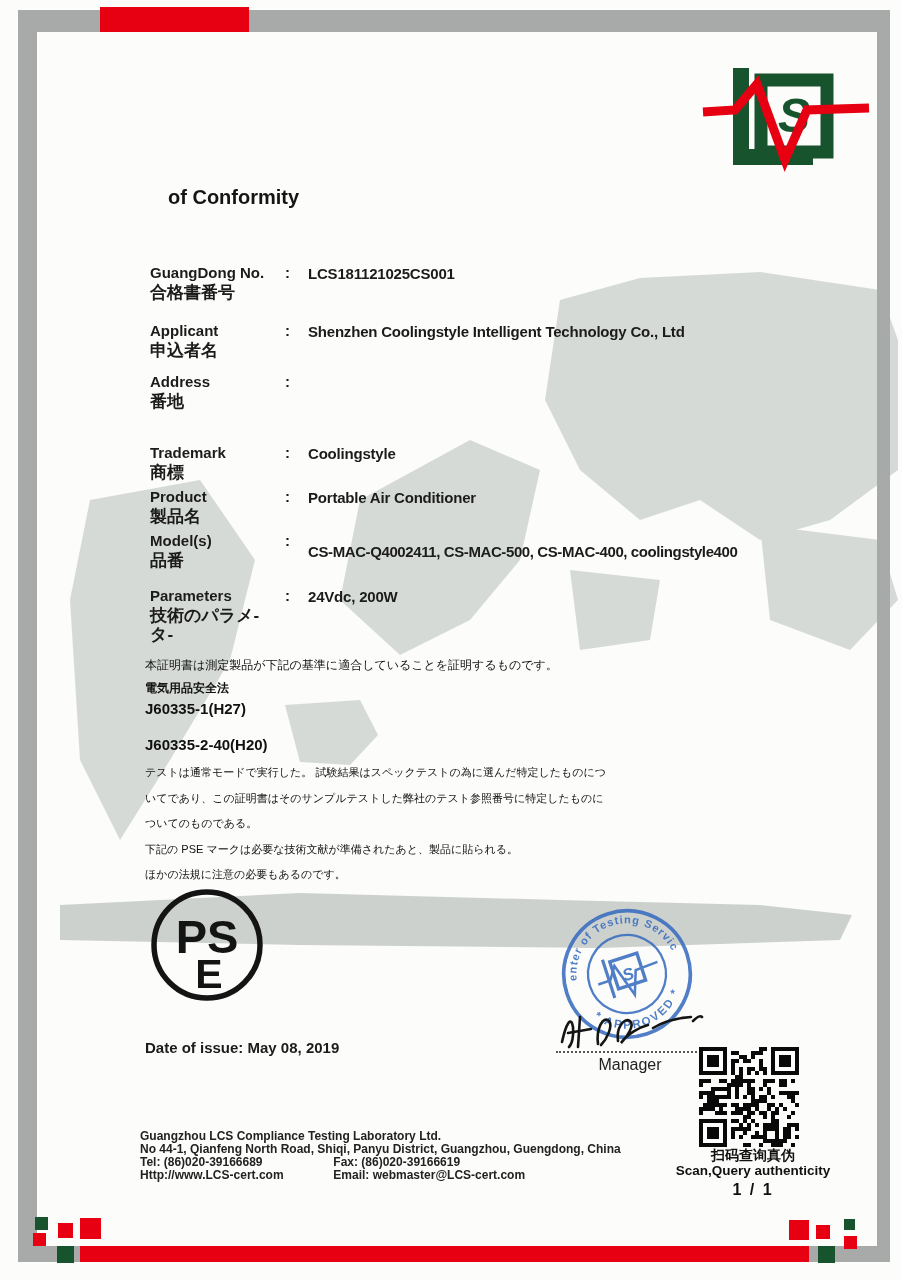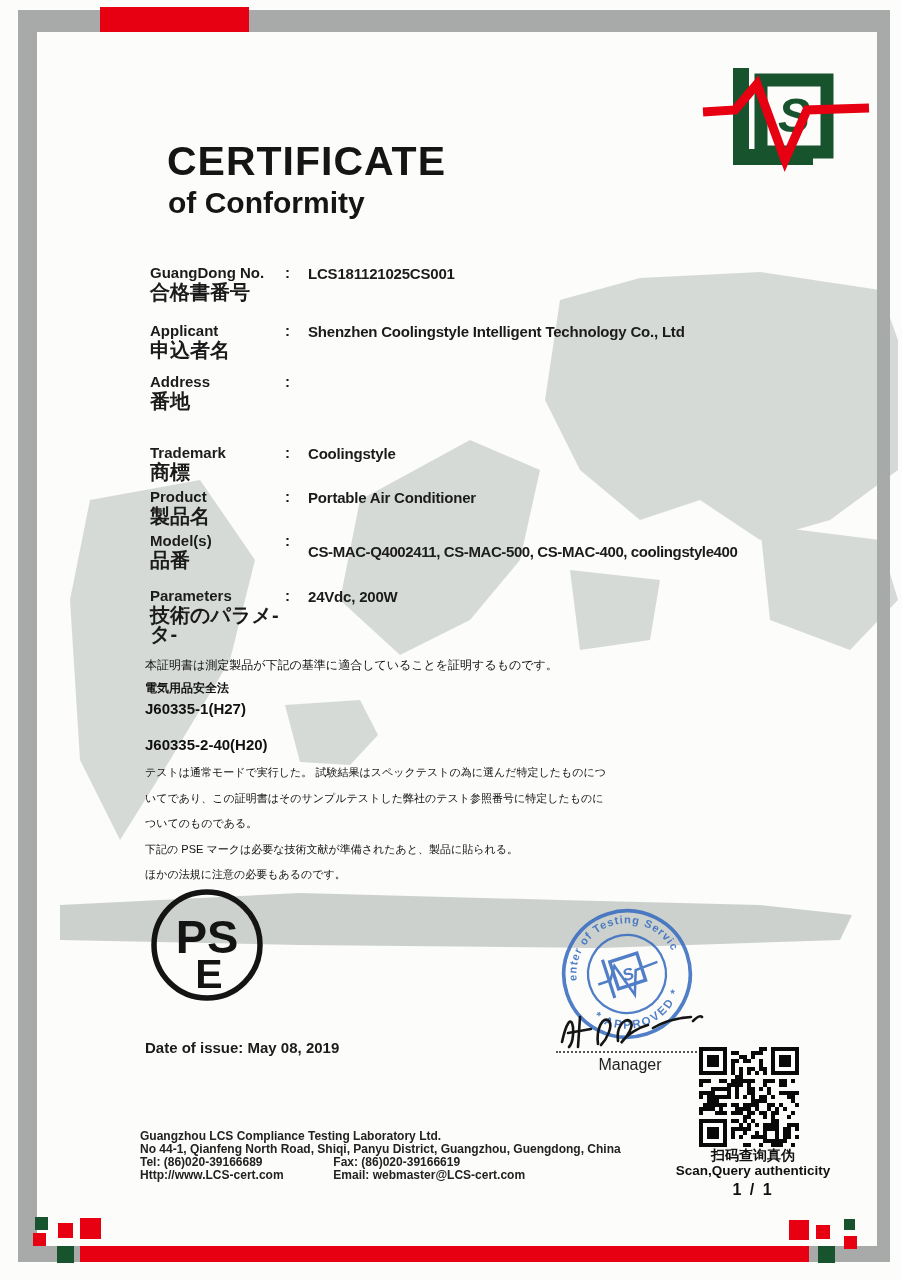--- a/index.html
+++ b/index.html
@@ -5,25 +5,25 @@
   html,body{margin:0;padding:0;background:#ffffff;}
   .page{position:relative;width:902px;height:1280px;background:#fcfcfa;overflow:hidden;
         font-family:"Liberation Sans","DejaVu Sans",sans-serif;color:#1b1b1b;}
   .abs{position:absolute;}
   
   .gray{background:#a7aaa8;}
   .red{background:#e60012;}
   .green{background:#17542e;}
   
   .title{font-size:41px;font-weight:bold;letter-spacing:1px;color:#151515;}
-  .subtitle{font-size:30px;font-weight:bold;color:#151515;}
+  .subtitle{font-size:20px;font-weight:bold;color:#151515;}
   
   .field{position:absolute;left:150px;width:700px;height:60px;}
   .flabel{position:absolute;left:0;top:0;font-size:15px;font-weight:bold;}
-  .fjp{position:absolute;left:0;top:19px;font-size:20px;font-weight:bold;white-space:pre-line;line-height:19px;}
+  .fjp{position:absolute;left:0;top:19px;font-size:17px;font-weight:bold;white-space:pre-line;line-height:19px;}
   .fcolon{position:absolute;left:135px;top:0;font-size:15px;font-weight:bold;}
   .fvalue{position:absolute;left:158px;top:0;font-size:15px;font-weight:bold;white-space:pre;line-height:19px;letter-spacing:-0.2px;}
   .fvalue.long{letter-spacing:-0.4px;}
   
   .jp{font-size:12px;line-height:22px;color:#111;}
   .jp-bold{font-size:15px;font-weight:bold;color:#111;}
   .note{font-size:11px;line-height:25.5px;white-space:pre;color:#111;}
   
   .foot{font-size:12px;font-weight:600;line-height:13px;color:#222;}
   .foot .col1{display:inline-block;width:190px;}
@@ -69,21 +69,20 @@
   <div class="abs red" style="left:844px;top:1236px;width:13px;height:13px;"></div>
   <div class="abs green" style="left:818px;top:1246px;width:17px;height:17px;"></div>
 
   <svg class="abs" style="left:695px;top:60px;" width="182" height="118" viewBox="0 0 182 118">
     <path d="M38,8 L54,8 L54,89 L118,89 L118,105 L38,105 Z" fill="#17542e"></path>
     <rect x="66" y="20" width="66" height="72" fill="none" stroke="#17542e" stroke-width="13"></rect>
     <text x="99" y="72" font-size="48" font-weight="bold" font-style="italic" text-anchor="middle" fill="#17542e" font-family="Liberation Sans, sans-serif">S</text>
     <polyline points="8,52 40,50 62,24 90,100 112,50 174,48" fill="none" stroke="#e60012" stroke-width="9" stroke-linejoin="miter"></polyline>
   </svg>
 
-  <div class="abs title" style="left:167px;top:138px;">CERTIFICATE</div>
   <div class="abs subtitle" style="left:168px;top:186px;">of Conformity</div>
 
   <div class="field" style="top:264px;">
     <div class="flabel">GuangDong No.</div>
     <div class="fjp">合格書番号</div>
     <div class="fcolon">:</div>
     <div class="fvalue">LCS181121025CS001</div>
   </div>
   <div class="field" style="top:322px;">
     <div class="flabel">Applicant</div>

